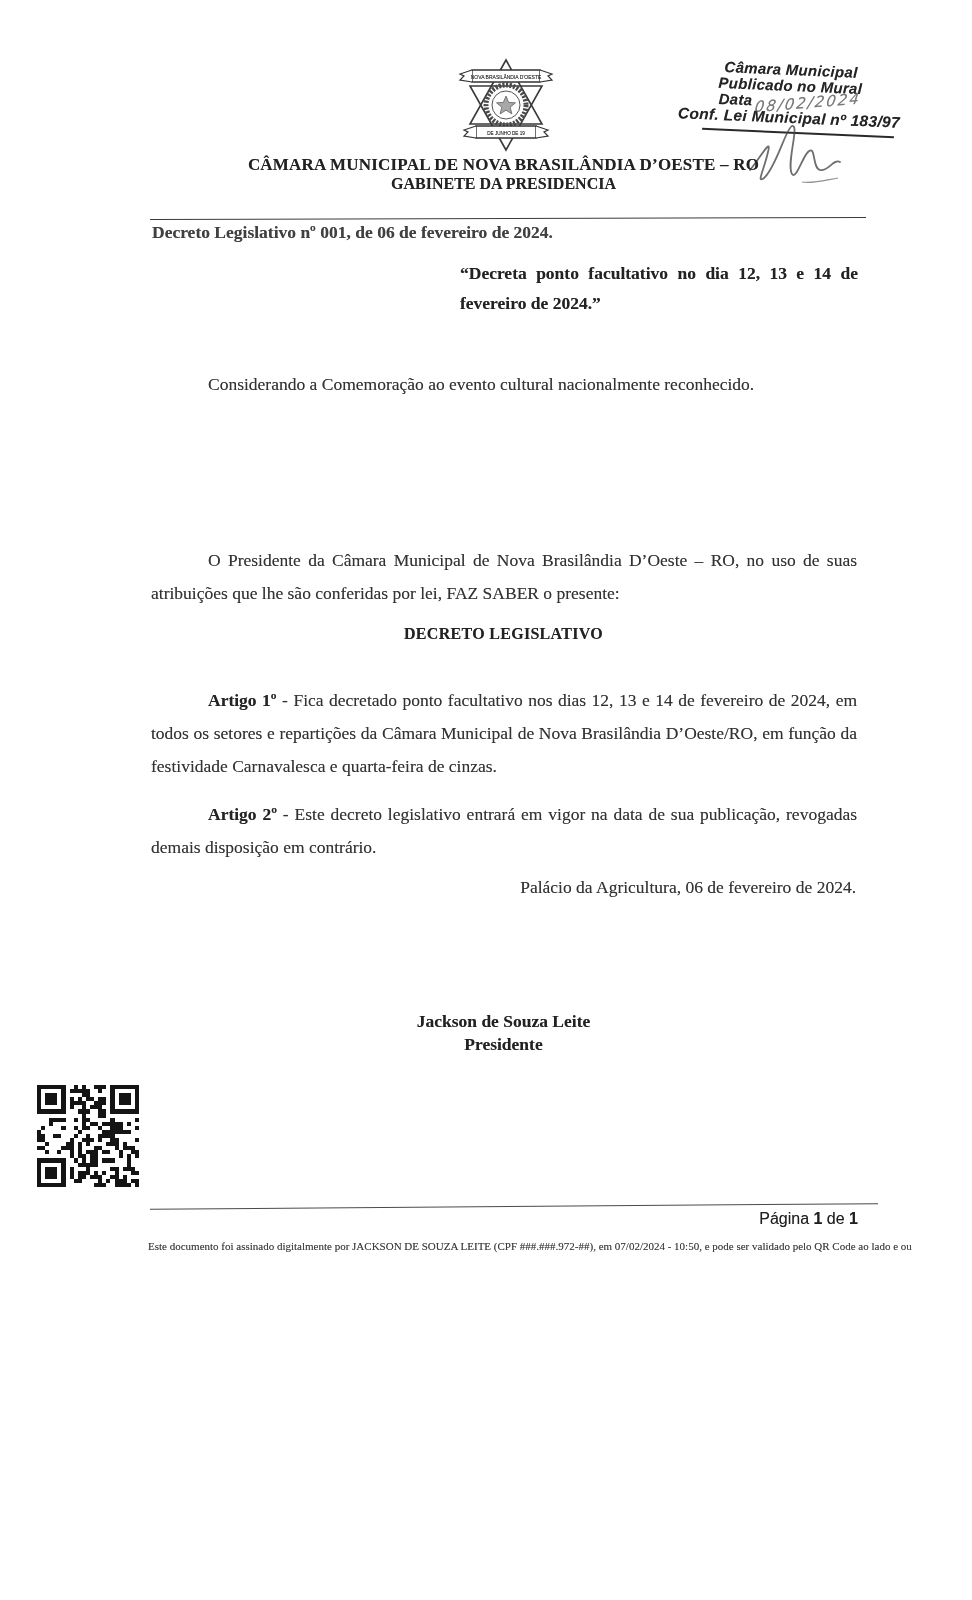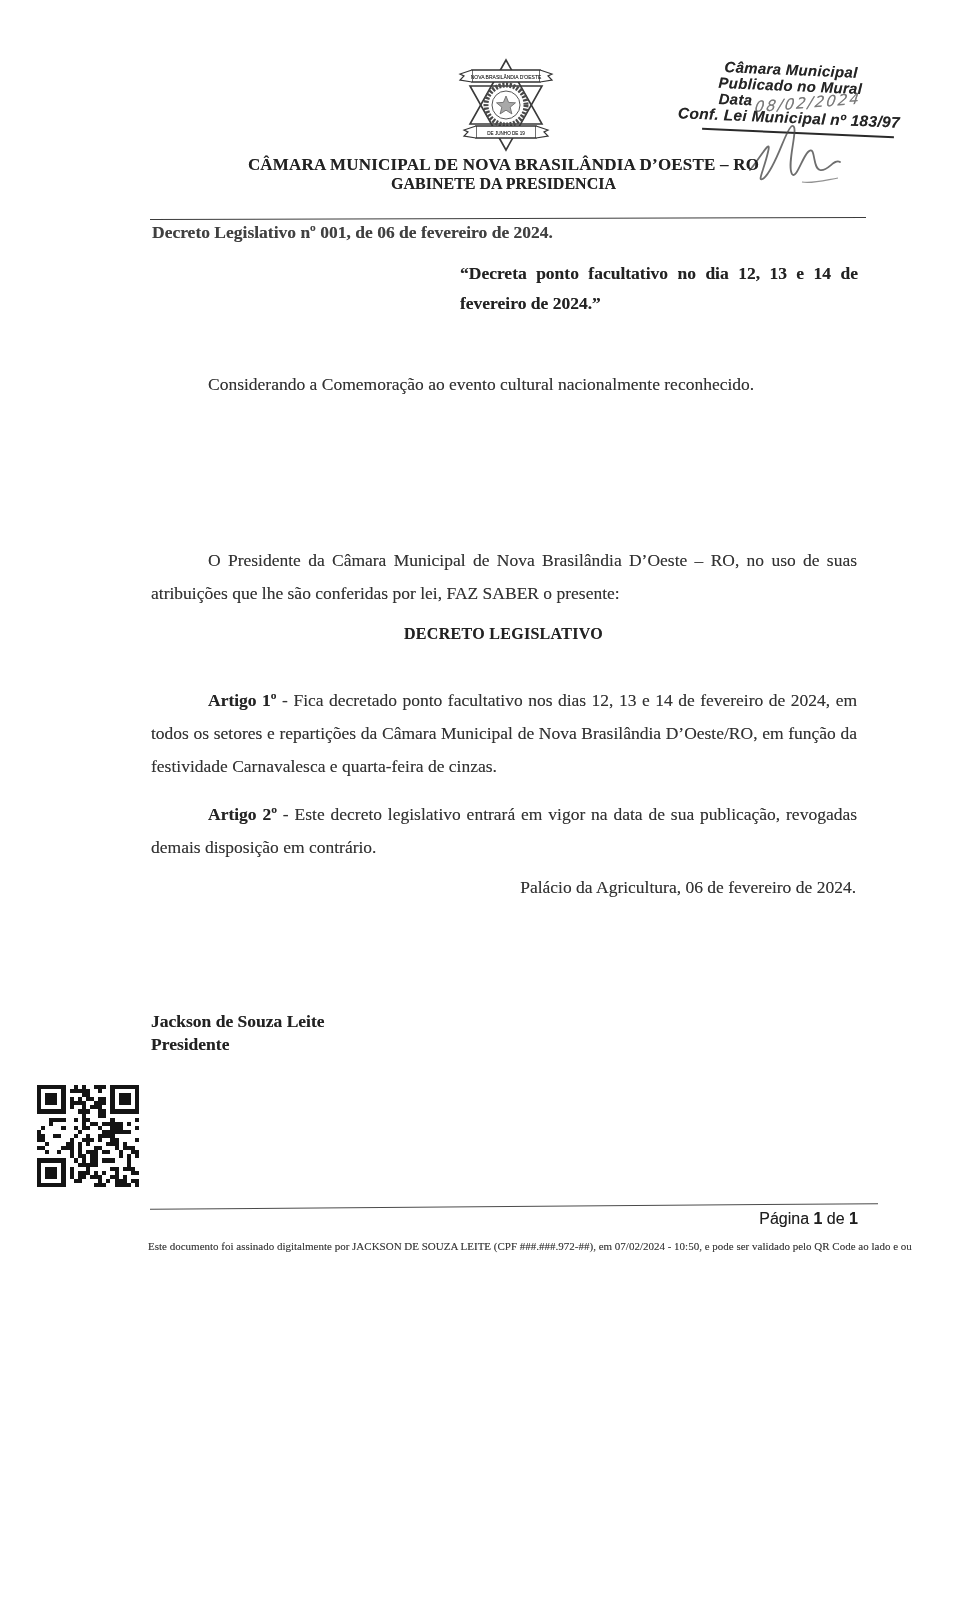--- a/index.html
+++ b/index.html
@@ -42,21 +42,21 @@
   .epigraph{left:460px;top:258px;width:398px;font-weight:bold;font-size:17.5px;line-height:30px;text-align:justify;color:#222;}
   .para{left:151px;width:706px;font-size:17.5px;line-height:33px;text-align:justify;text-indent:57px;color:#333;}
   .p1{top:368px;}
   .p2{top:421px;}
   .p3{top:544px;}
   .decree-title{left:151px;top:625px;width:705px;text-align:center;font-weight:bold;font-size:16px;color:#222;letter-spacing:.3px;}
   .art1{top:684px;}
   .art2{top:798px;}
   .para strong{font-weight:bold;color:#242424;}
   .dateline{left:151px;top:877px;width:705px;text-align:right;font-size:17.5px;color:#333;}
-  .sig-block{left:151px;top:1010px;width:705px;text-align:left;font-weight:bold;font-size:17.5px;line-height:23px;color:#222;}
+  .sig-block{left:151px;top:1010px;width:705px;text-align:center;font-weight:bold;font-size:17.5px;line-height:23px;color:#222;}
   
   .qr{left:37px;top:1085px;width:102px;height:102px;}
   .footer-rule{left:150px;top:1206px;width:728px;height:0;border-top:1.4px solid #4a4a4a;transform:rotate(-.45deg);}
   .pagina{
     left:556px;top:1210px;width:302px;text-align:right;
     font-family:"Liberation Sans", sans-serif;font-size:16px;color:#1f1f1f;
   }
   .pagina b{font-weight:bold;}
   .footnote{
     left:148px;top:1241px;width:812px;font-size:11px;line-height:11.8px;

